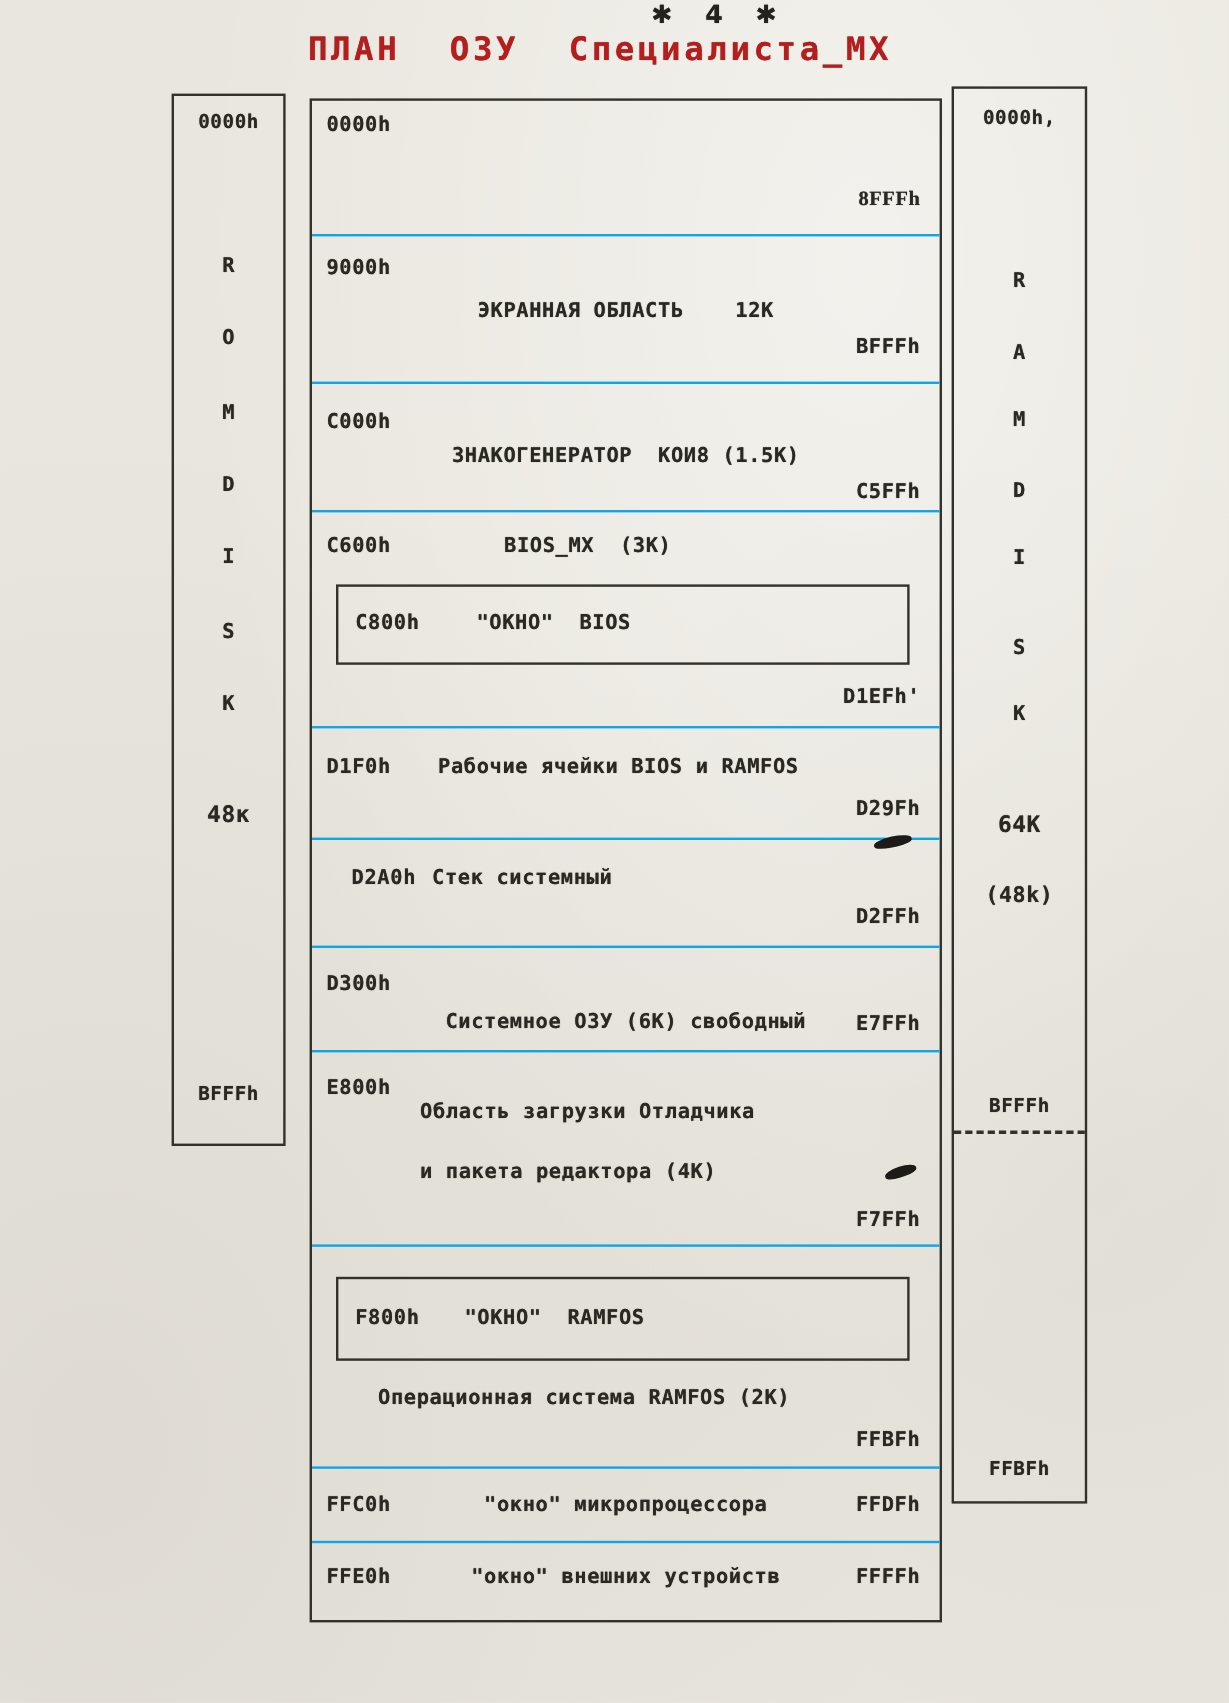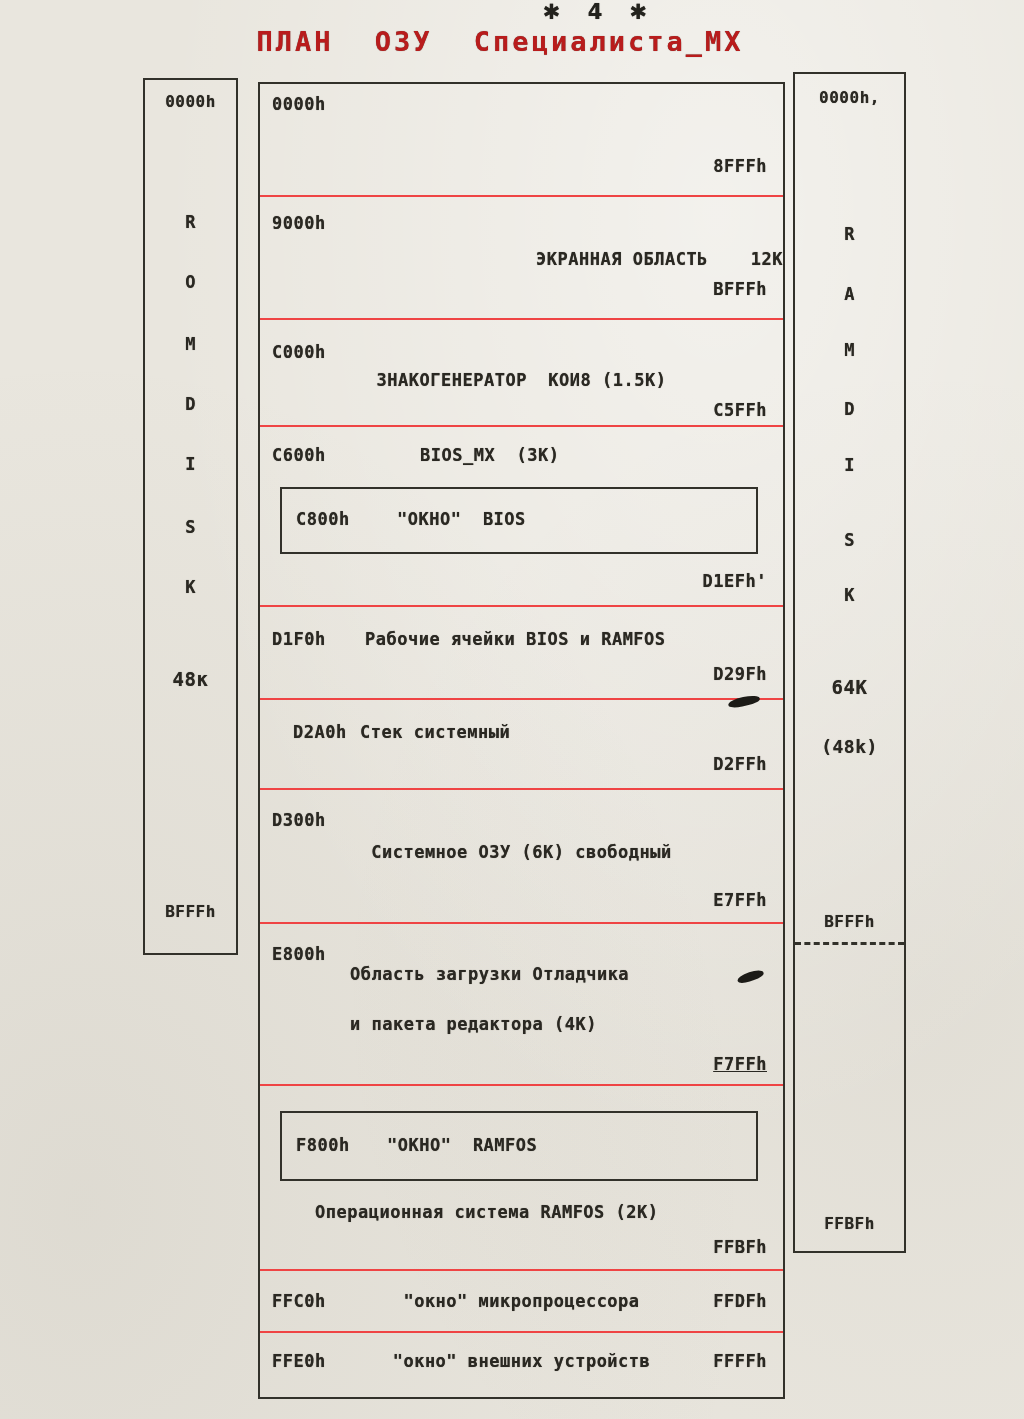--- a/index.html
+++ b/index.html
@@ -19,25 +19,25 @@
             font-family:"DejaVu Sans",sans-serif;letter-spacing:10px;color:#23221d;}
   .title{top:26px;left:180px;width:640px;text-align:center;font-size:27px;
          letter-spacing:3px;word-spacing:22px;color:#b91c1c;}
   .col{position:absolute;border:2px solid #32312a;box-sizing:border-box;}
   .col-left{left:143px;top:78px;width:95px;height:877px;}
   .col-right{left:793px;top:72px;width:113px;height:1181px;}
   .col .tx{left:0;width:100%;text-align:center;font-size:17px;}
   .col .addr{font-size:16px;}
   .main{position:absolute;left:258px;top:82px;width:527px;
         border:2px solid #32312a;box-sizing:border-box;}
-  .section{position:relative;box-sizing:border-box;border-top:2px solid #ef4444;}
+  .section{position:relative;box-sizing:border-box;border-top:2px solid #0ea5e9;}
   .section:first-child{border-top:none;}
   .section .tx{font-size:17px;}
   .s1{height:111px;}.s2{height:123px;}.s3{height:107px;}.s4{height:180px;}
-  .s5{height:93px;}.s6{height:90px;}.s7{height:134px;}.s8{height:162px;}
+  .s5{height:93px;}.s6{height:90px;}.s7{height:87px;}.s8{height:162px;}
   .s9{height:185px;}.s10{height:62px;}.s11{height:66px;}
   .win{position:absolute;border:2px solid #32312a;box-sizing:border-box;}
   .center-label{left:0;width:100%;text-align:center;}
   .dashed-sep{position:absolute;left:0;width:100%;border-top:3px dashed #32312a;}
   .smudge{position:absolute;background:#1c1b17;border-radius:60% 60% 50% 50%;}
   .smudge1{left:728px;top:697px;width:32px;height:9px;transform:rotate(-12deg);}
   .smudge2{left:737px;top:972px;width:27px;height:9px;transform:rotate(-18deg);}
 </style>
 </head>
 <body>
@@ -71,26 +71,26 @@
   <div class="tx" style="top:662px;font-size:18px;">(48k)</div>
   <div class="tx addr" style="top:838px;">BFFFh</div>
   <div class="dashed-sep" style="top:868px;"></div>
   <div class="tx addr" style="top:1140px;">FFBFh</div>
 </div>
 
 <div class="main">
 
   <div class="section s1">
     <div class="tx" style="top:10px;left:12px;">0000h</div>
-    <div class="tx" style="top:72px;right:16px;">8FFFh</div>
+    <div class="tx" style="top:72px;right:16px;font-family:Liberation Serif, serif;">8FFFh</div>
   </div>
 
   <div class="section s2">
     <div class="tx" style="top:16px;left:12px;">9000h</div>
-    <div class="tx center-label" style="top:52px;text-align:right;">ЭКРАННАЯ ОБЛАСТЬ    12К</div>
+    <div class="tx center-label" style="top:52px;">ЭКРАННАЯ ОБЛАСТЬ    12К</div>
     <div class="tx" style="top:82px;right:16px;">BFFFh</div>
   </div>
 
   <div class="section s3">
     <div class="tx" style="top:22px;left:12px;">C000h</div>
     <div class="tx center-label" style="top:50px;">ЗНАКОГЕНЕРАТОР  КОИ8 (1.5К)</div>
     <div class="tx" style="top:80px;right:16px;">C5FFh</div>
   </div>
 
   <div class="section s4">
@@ -118,21 +118,21 @@
   <div class="section s7">
     <div class="tx" style="top:20px;left:12px;">D300h</div>
     <div class="tx center-label" style="top:52px;">Системное ОЗУ (6К) свободный</div>
     <div class="tx" style="bottom:12px;right:16px;">E7FFh</div>
   </div>
 
   <div class="section s8">
     <div class="tx" style="top:20px;left:12px;">E800h</div>
     <div class="tx" style="top:40px;left:90px;">Область загрузки Отладчика</div>
     <div class="tx" style="top:90px;left:90px;">и пакета редактора (4К)</div>
-    <div class="tx" style="bottom:10px;right:16px;text-decoration:underline;">F7FFh</div>
+    <div class="tx" style="bottom:10px;right:16px;">F7FFh</div>
   </div>
 
   <div class="section s9">
     <div class="win" style="left:20px;right:25px;top:25px;height:70px;">
       <div class="tx" style="top:22px;left:14px;">F800h</div>
       <div class="tx" style="top:22px;left:105px;">"ОКНО"  RAMFOS</div>
     </div>
     <div class="tx" style="top:116px;left:55px;">Операционная система RAMFOS (2К)</div>
     <div class="tx" style="bottom:12px;right:16px;">FFBFh</div>
   </div>

